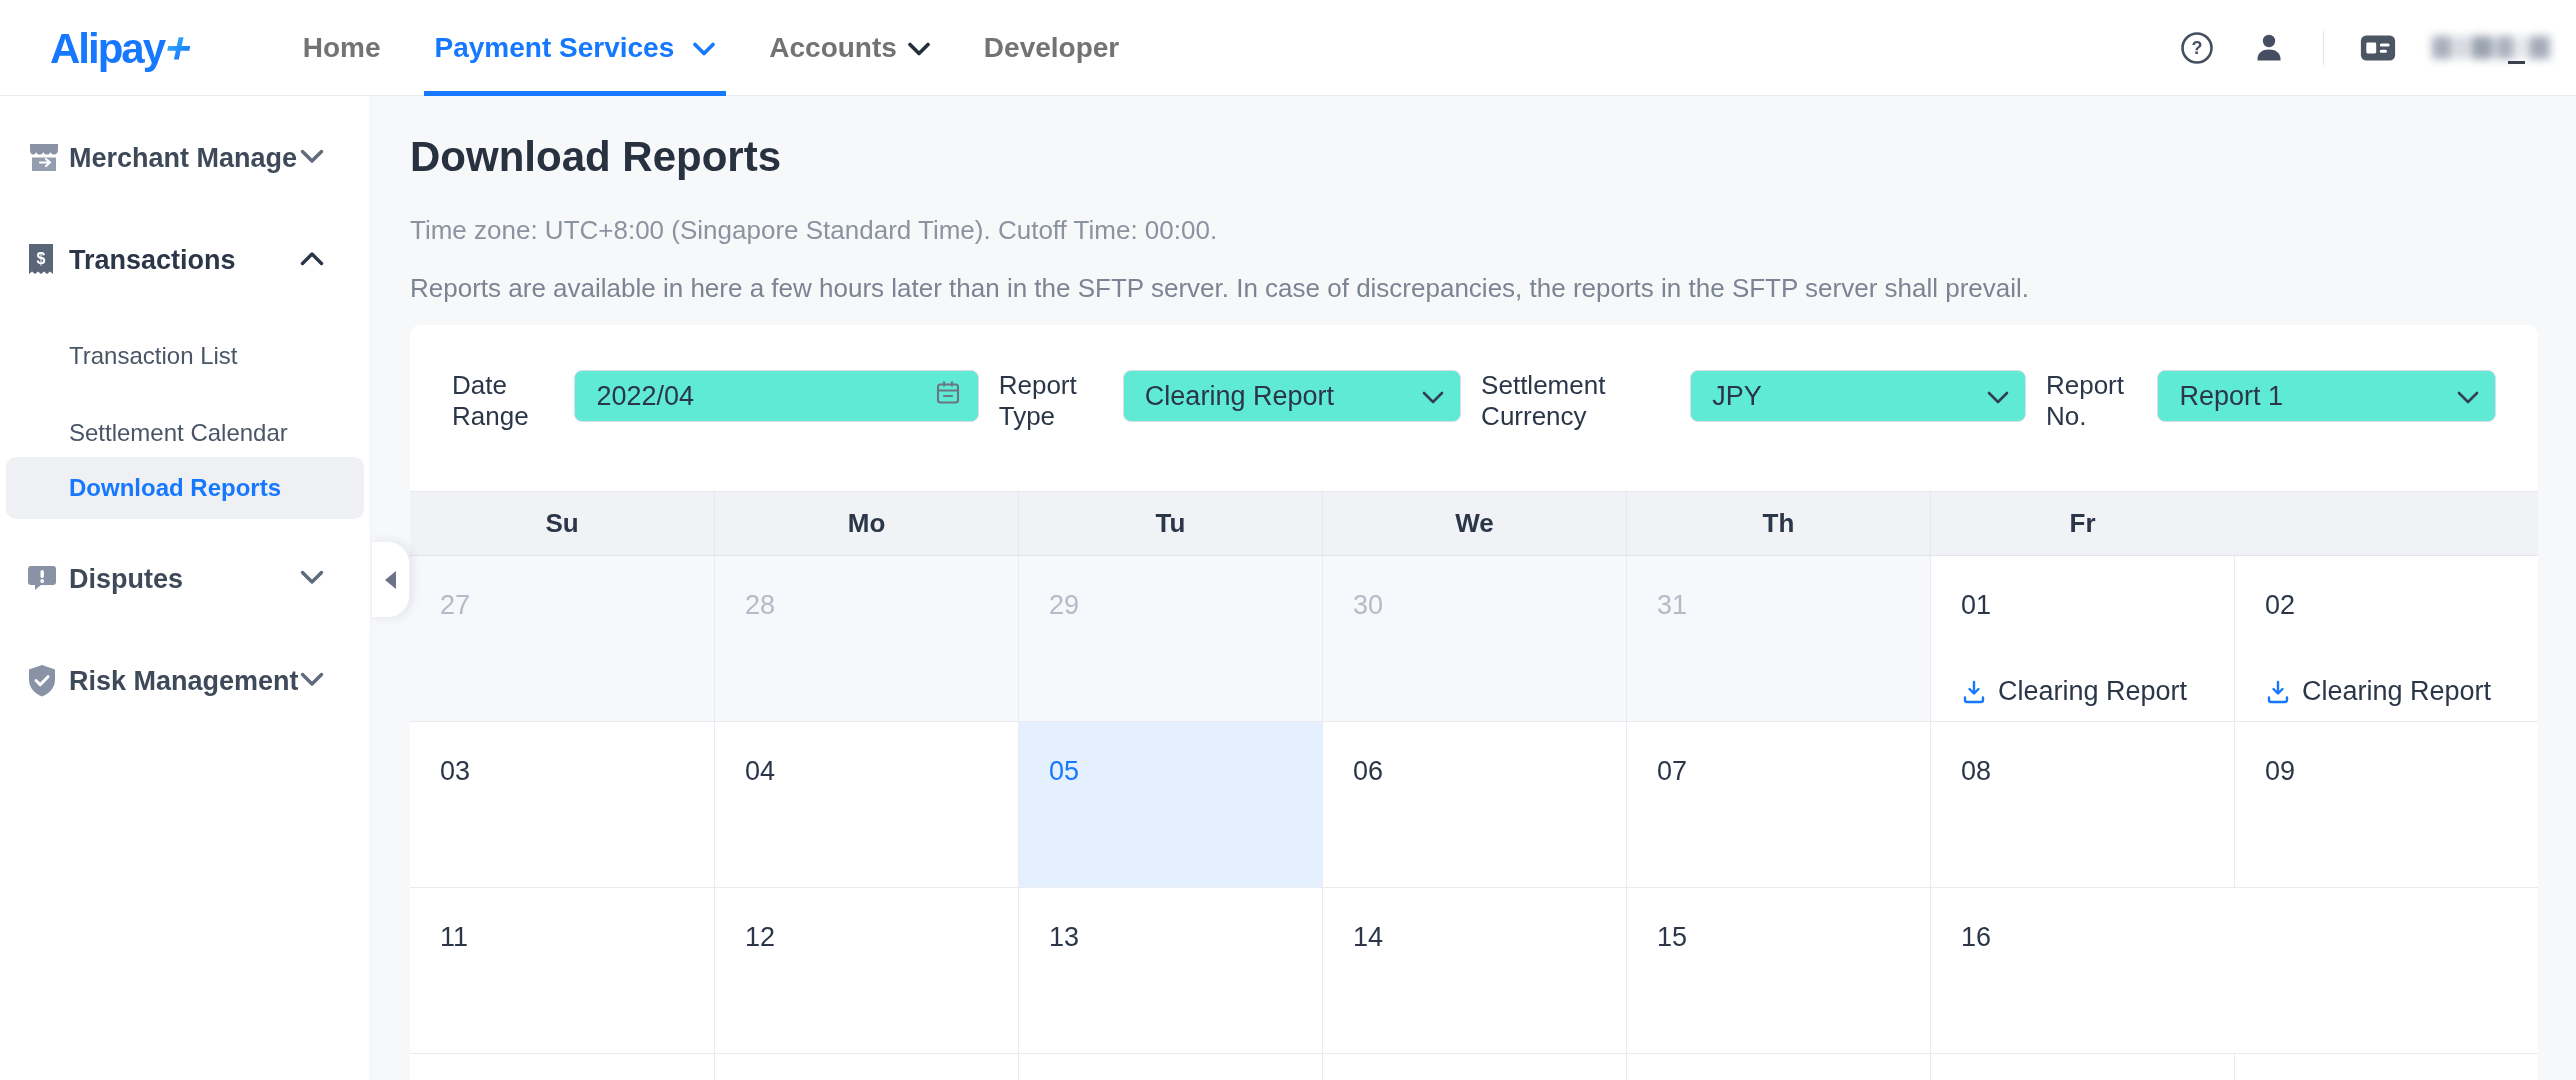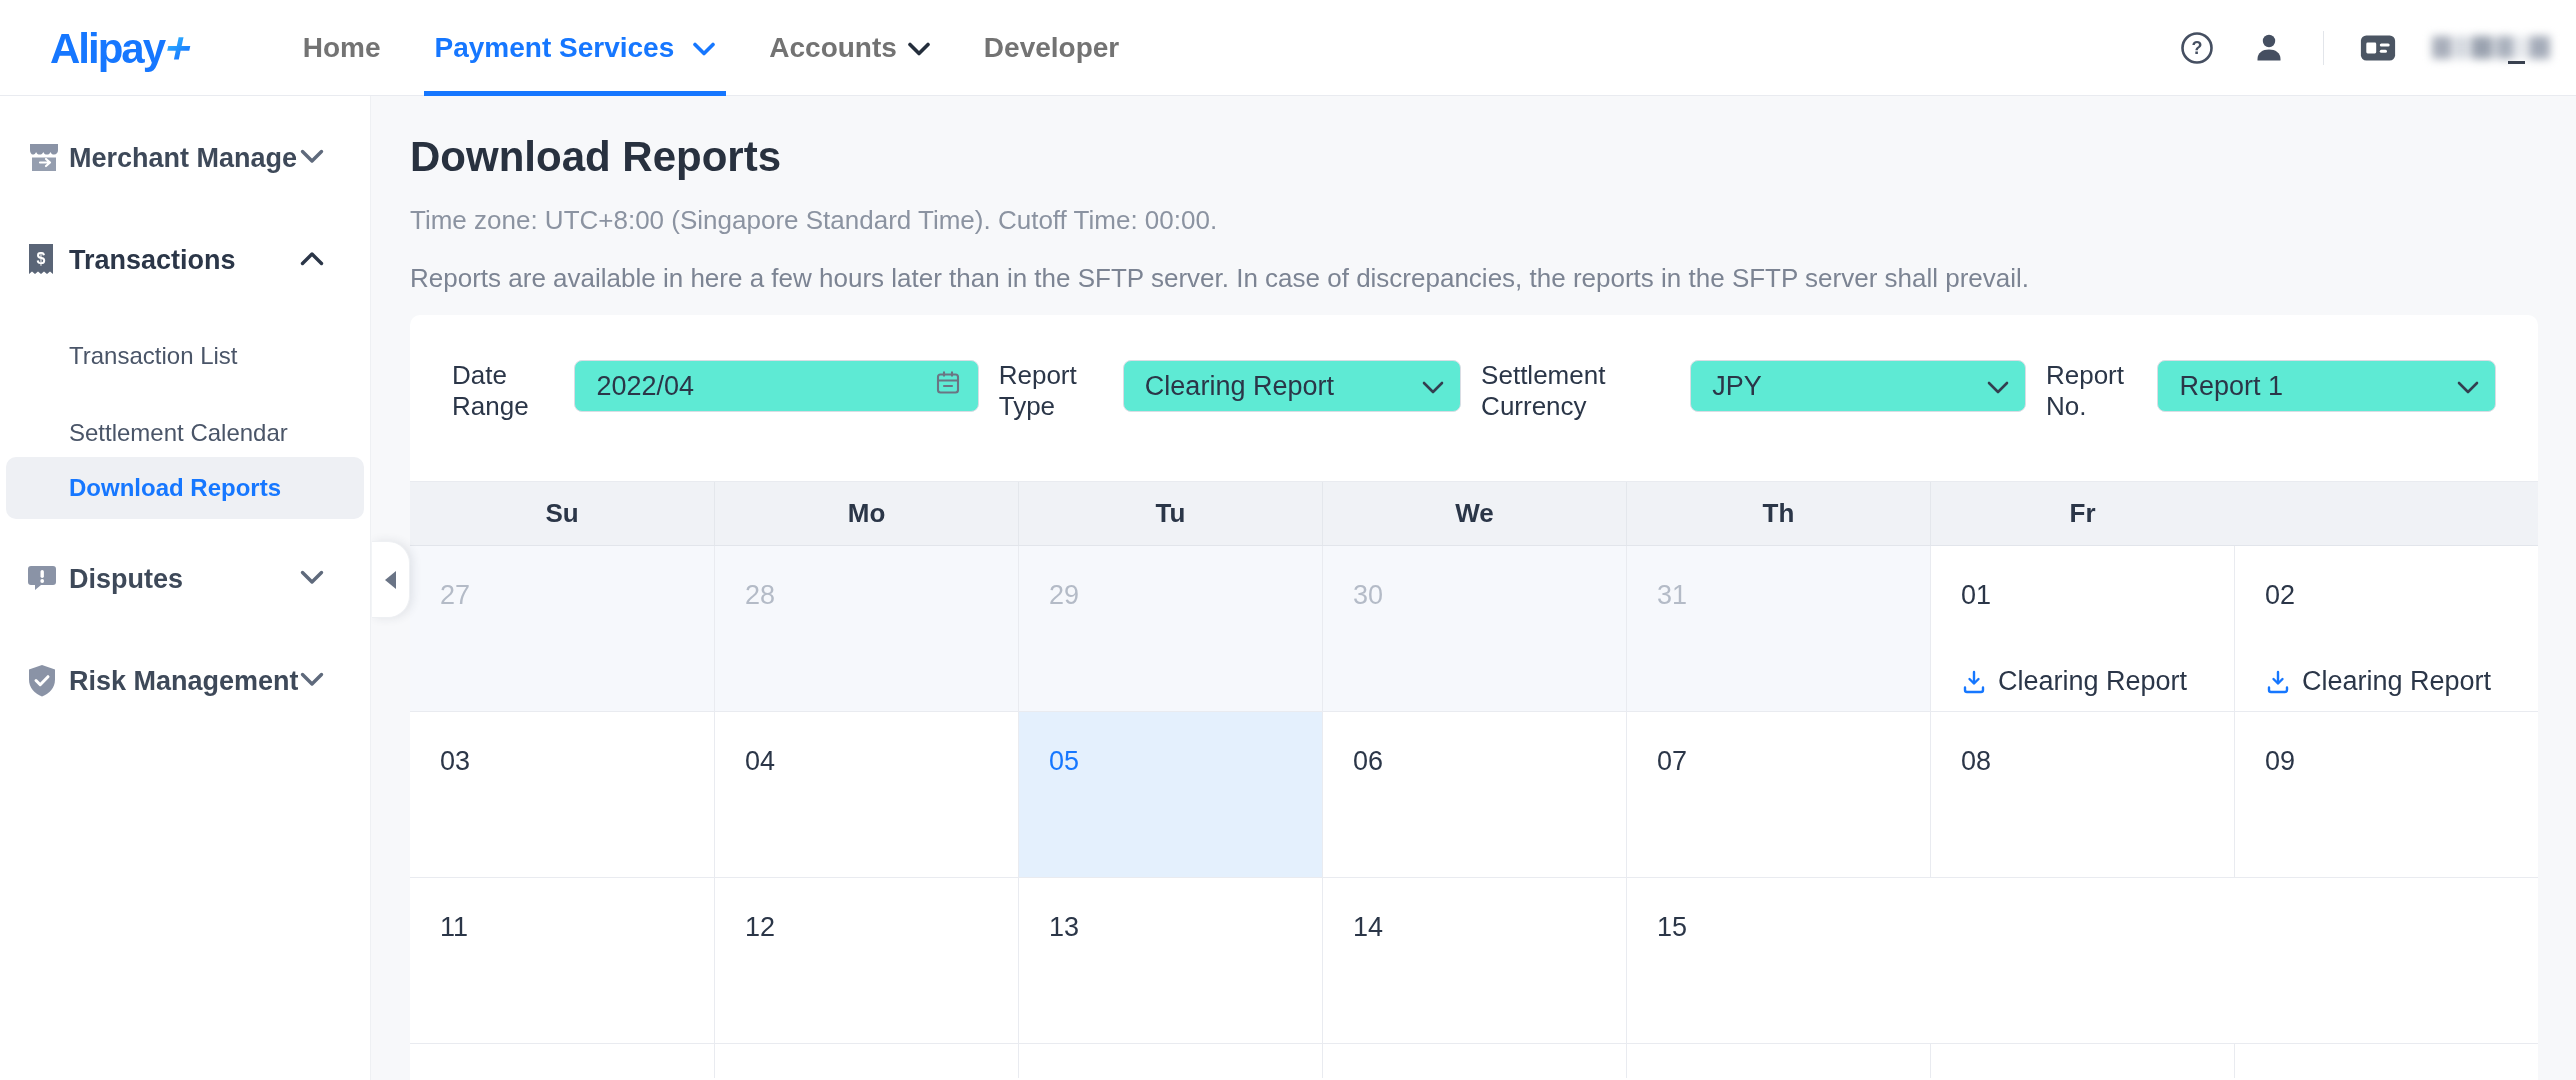--- a/index.html
+++ b/index.html
@@ -49,21 +49,21 @@
               border:1px solid #eef0f3; border-left:none; border-radius:0 22px 22px 0;
               box-shadow:3px 0 10px rgba(40,50,70,.10); display:flex; align-items:center;
               justify-content:center; cursor:pointer; z-index:9; }
   .collapse-handle .tri { width:0; height:0; border-top:9px solid transparent;
               border-bottom:9px solid transparent; border-right:11px solid #6a7486; }
 
   
   .main { position:absolute; top:96px; left:372px; right:0; bottom:0; padding:0 38px; }
   .page-title { margin-top:37px; font-size:42px; font-weight:700; color:#28313f; }
   .note { font-size:26px; color:#8b93a1; }
-  .note1 { margin-top:24px; }
+  .note1 { margin-top:34px; }
   .note2 { margin-top:27px; color:#7c8493; }
   .card { margin-top:21px; background:#fff; border-radius:10px; height:1194px; overflow:hidden; }
 
   .filters { display:flex; gap:20px; padding:45px 42px 0 42px; }
   .fgroup { display:flex; }
   .flabel { font-size:26px; color:#2b3648; margin-bottom:13px; }
   .control { position:relative; height:52px; border:1px solid #d9dde4; border-radius:8px;
              background:#5eead4; display:flex; align-items:center; padding:0 54px 0 21px;
              font-size:27px; color:#2b3648; cursor:pointer; }
   .control .right-ic { position:absolute; right:16px; top:50%; transform:translateY(-50%); }
@@ -373,20 +373,23 @@
             </div>
           <div class="cell">
               <div class="daynum">13</div>
             </div>
           <div class="cell">
               <div class="daynum">14</div>
             </div>
           <div class="cell">
               <div class="daynum">15</div>
             </div>
+          <div class="cell">
+              <div class="daynum">16</div>
+            </div>
         </div>
 
         <div class="cal-row partial">
           <div class="cell"></div>
           <div class="cell"></div>
           <div class="cell"></div>
           <div class="cell"></div>
           <div class="cell"></div>
           <div class="cell"></div>
           <div class="cell"></div>

